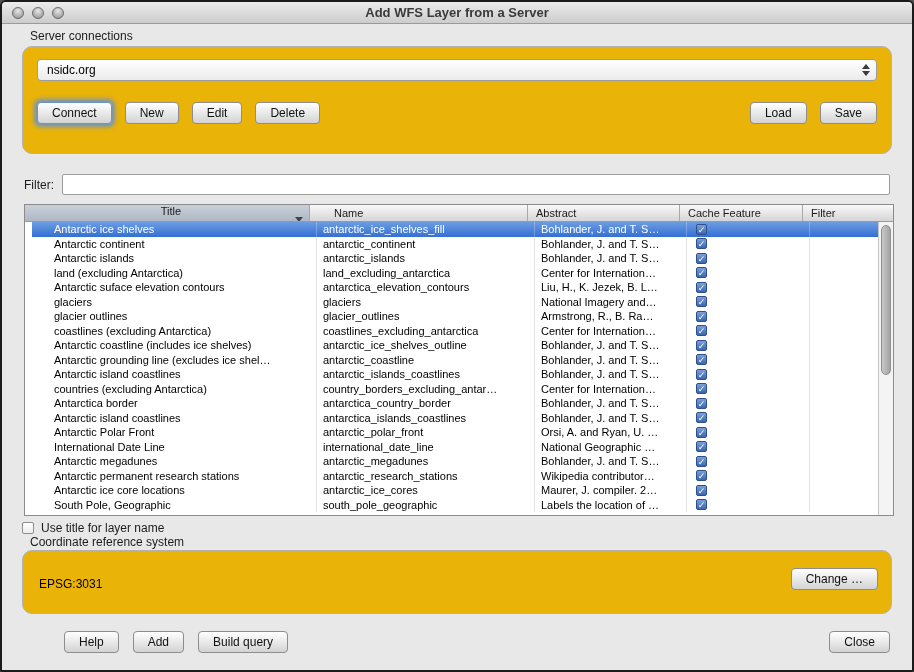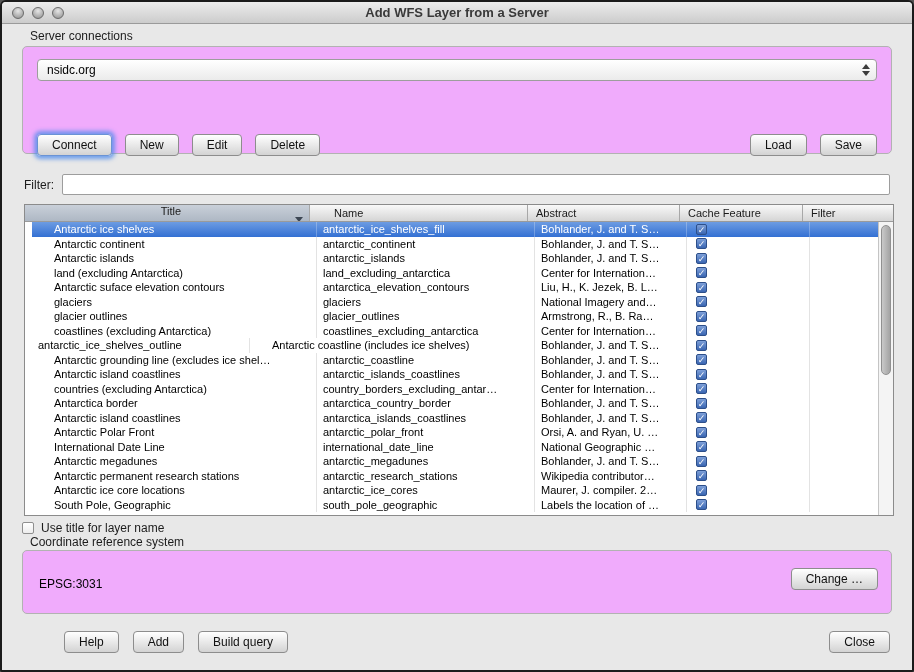--- a/index.html
+++ b/index.html
@@ -15,39 +15,39 @@
   .titlebar .title { text-align:center; line-height:22px; font-size:13px; font-weight:bold; color:#3a3a3a; }
   .lights { position:absolute; left:10px; top:5px; display:flex; gap:8px; }
   .light { width:12px; height:12px; border-radius:50%;
            background:radial-gradient(circle at 50% 30%, #e6e6e6, #8d8d8d);
            border:1px solid #6b6b6b; }
 
   .content { position:absolute; left:0; top:22px; right:0; bottom:0; }
 
   
   .group-label { position:absolute; font-size:12px; color:#1c1c1c; }
-  .group-box { position:absolute; border:1px solid #b2b2b2; border-radius:5px; background:#f0abfc; }
+  .group-box { position:absolute; border:1px solid #b2b2b2; border-radius:10px; background:#eab308; }
 
   
   .combo { position:absolute; left:14px; right:14px; top:12px; height:22px;
            background:linear-gradient(#ffffff,#ebebeb); border:1px solid #9d9d9d; border-radius:4px;
            display:flex; align-items:center; padding-left:9px; font-size:12px; color:#000; }
   .combo-arrows { position:absolute; right:6px; top:4px; display:flex; flex-direction:column; gap:2px; }
   .tri-up { width:0; height:0; border-left:4px solid transparent; border-right:4px solid transparent;
             border-bottom:5px solid #3c3c3c; }
   .tri-down { width:0; height:0; border-left:4px solid transparent; border-right:4px solid transparent;
               border-top:5px solid #3c3c3c; }
 
   
   .btn { height:22px; padding:0 14px; font-size:12px; color:#111;
          background:linear-gradient(#ffffff,#d3d3d3); border:1px solid #8d8d8d; border-radius:4px;
          font-family:"Liberation Sans", sans-serif; cursor:default; }
   .btn.default-focus { box-shadow:0 0 4px 2.5px rgba(80,140,235,.8); border-color:#6a93d4; }
 
-  .srv-buttons { position:absolute; left:14px; right:14px; top:55px; display:flex; gap:13px;margin-top:32px; }
+  .srv-buttons { position:absolute; left:14px; right:14px; top:55px; display:flex; gap:13px; }
   .spacer { flex:1; }
 
   
   .filter-row { position:absolute; left:22px; right:22px; top:150px; display:flex; align-items:center; gap:8px; }
   .filter-row label { font-size:12px; color:#1c1c1c; }
   .text-input { flex:1; height:21px; border:1px solid #9d9d9d; border-radius:2px; background:#fff;
                 font-size:12px; padding:0 6px; font-family:"Liberation Sans", sans-serif; }
 
   
   .table-wrap { position:absolute; left:22px; top:180px; width:870px; height:312px;
@@ -225,22 +225,22 @@
           <div class="row">
     <div class="cell c-title">coastlines (excluding Antarctica)</div>
     <div class="cell c-name">coastlines_excluding_antarctica</div>
     <div class="cell c-abstract">Center for Internation…</div>
     <div class="cell c-cache">
       <span class="cache-box">✓</span>
     </div>
     <div class="cell c-filter"></div>
   </div>
           <div class="row">
+    <div class="cell c-title">Antarctic coastline (includes ice shelves)</div>
     <div class="cell c-name">antarctic_ice_shelves_outline</div>
-    <div class="cell c-title">Antarctic coastline (includes ice shelves)</div>
     <div class="cell c-abstract">Bohlander, J. and T. S…</div>
     <div class="cell c-cache">
       <span class="cache-box">✓</span>
     </div>
     <div class="cell c-filter"></div>
   </div>
           <div class="row">
     <div class="cell c-title">Antarctic grounding line (excludes ice shel…</div>
     <div class="cell c-name">antarctic_coastline</div>
     <div class="cell c-abstract">Bohlander, J. and T. S…</div>

